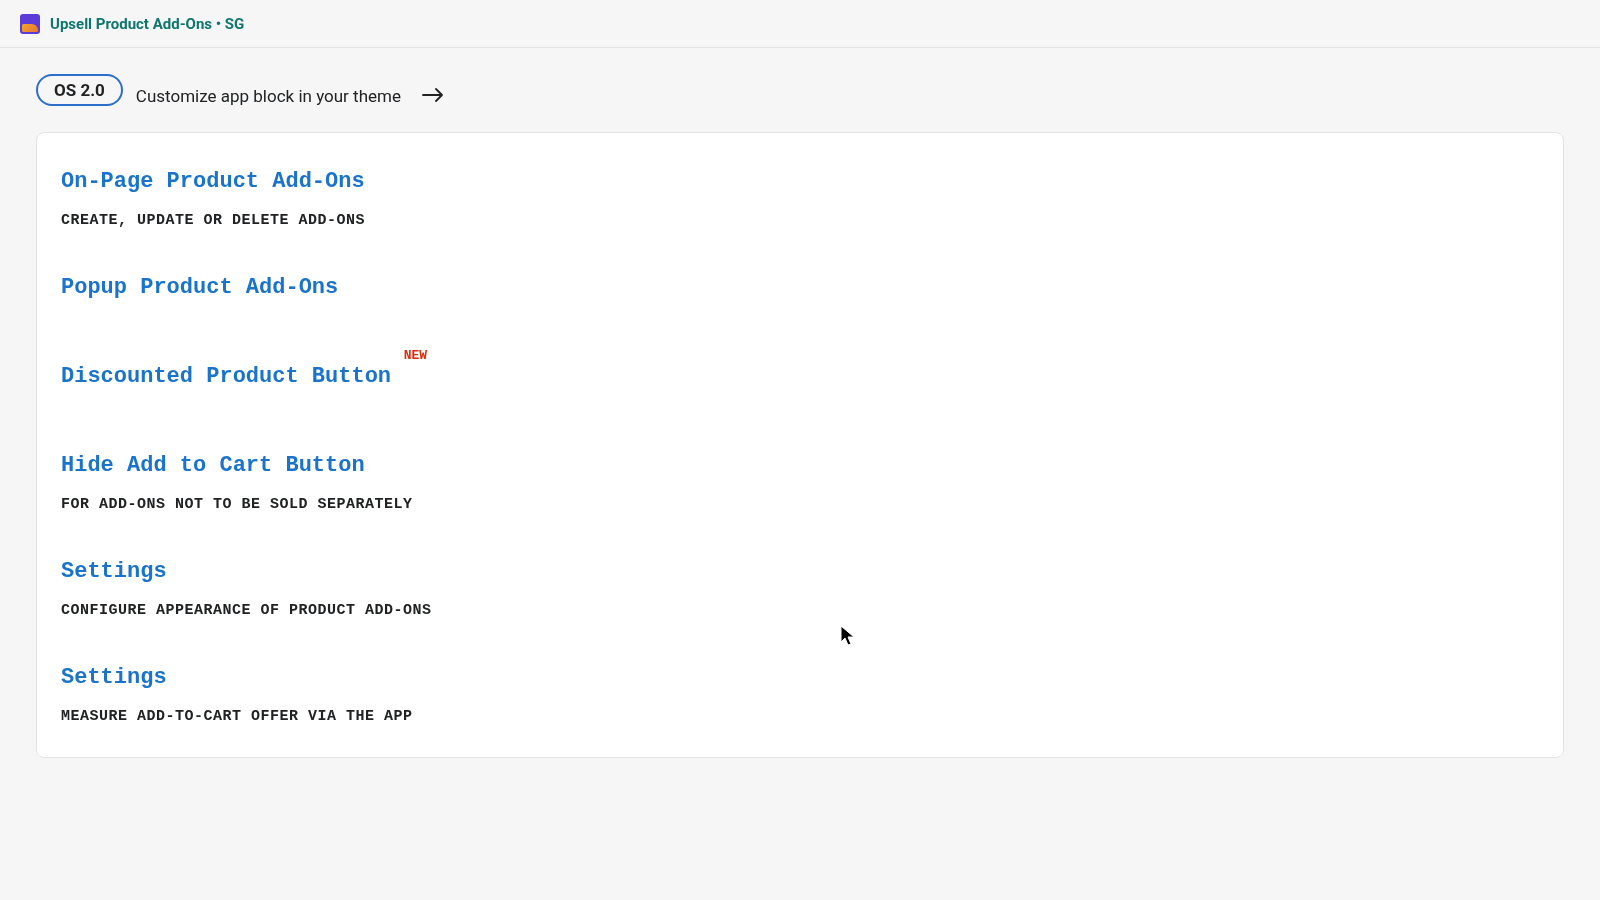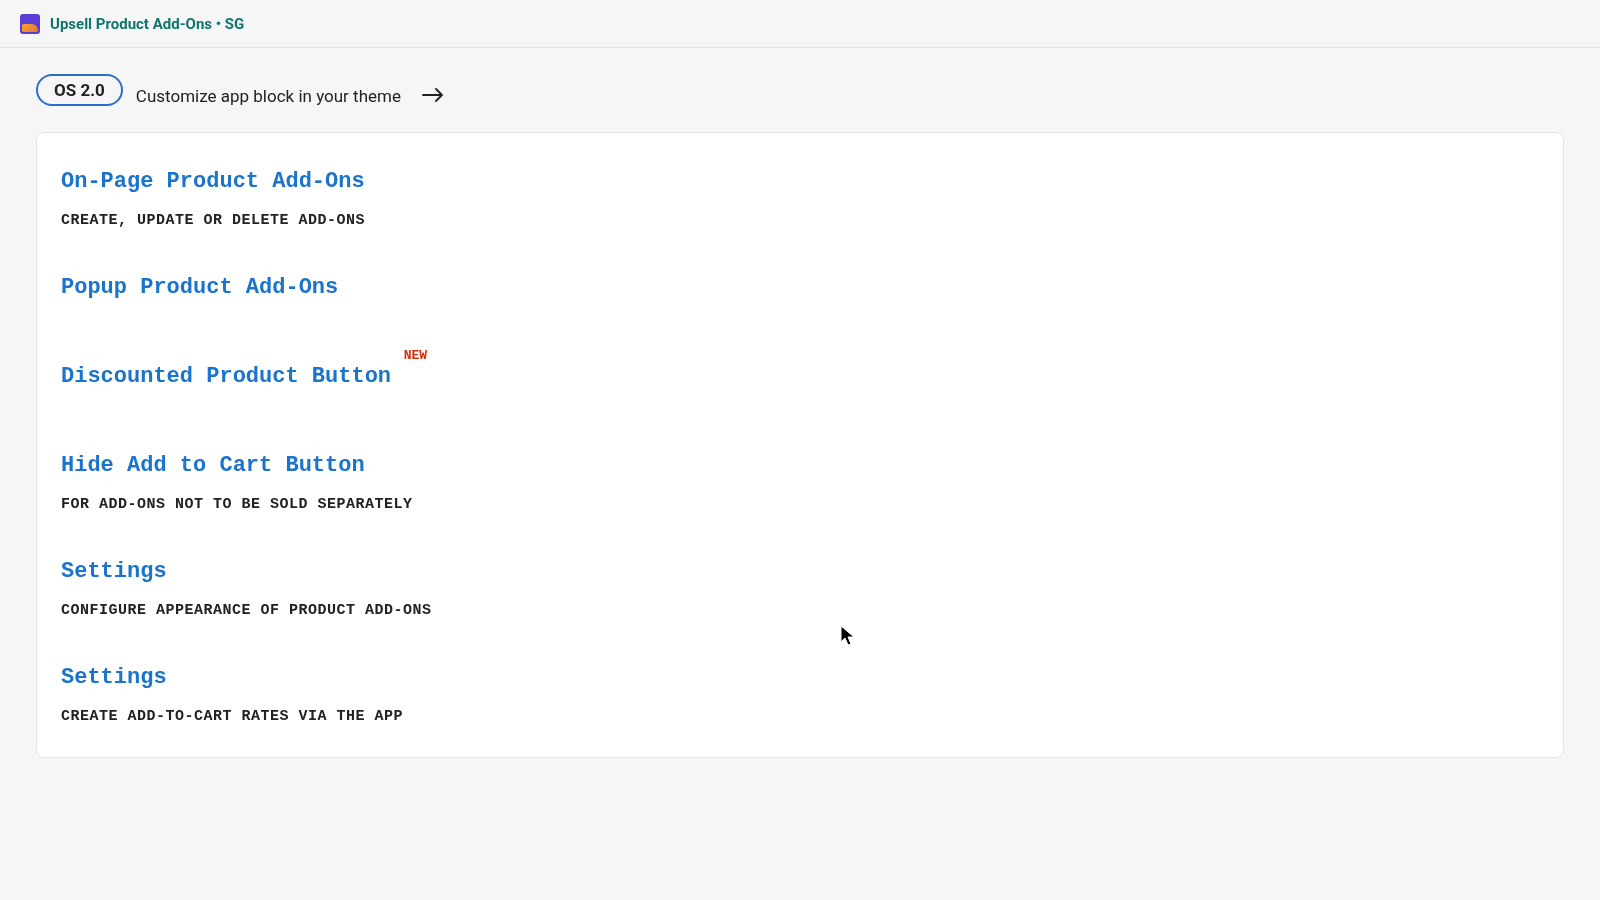--- a/index.html
+++ b/index.html
@@ -166,21 +166,21 @@
     <div class="menu-title-wrapper">
       <div class="menu-title">Settings</div>
     </div>
     <div class="menu-desc">CONFIGURE APPEARANCE OF PRODUCT ADD-ONS</div>
   </div>
 
   <div class="menu-item">
     <div class="menu-title-wrapper">
       <div class="menu-title">Settings</div>
     </div>
-    <div class="menu-desc">CREATE ADD-TO-CART RATES VIA THE APP</div>
+    <div class="menu-desc">MEASURE ADD-TO-CART OFFER VIA THE APP</div>
   </div>
 
 </div>
 
 <div class="cursor">
   <svg width="18" height="22" viewBox="0 0 18 22">
     <path d="M1 1 L1 17 L5 13 L8 20 L11 19 L8 12 L14 12 Z" fill="#000000" stroke="#ffffff" stroke-width="1"></path>
   </svg>
 </div>
 

